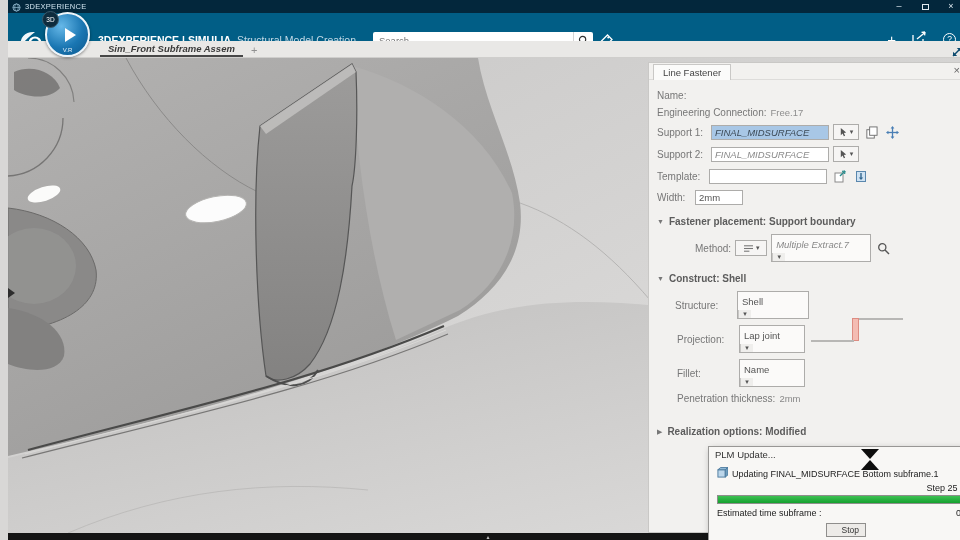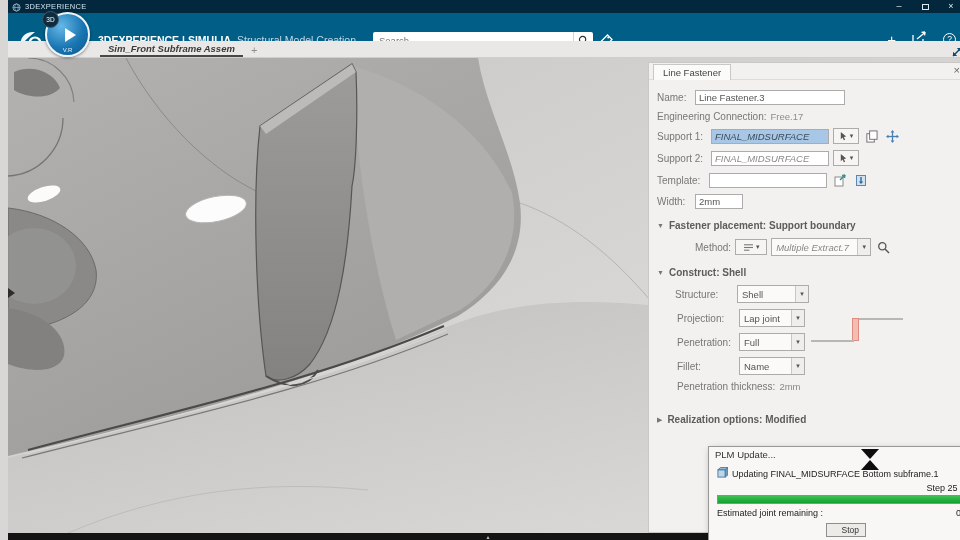--- a/index.html
+++ b/index.html
@@ -77,21 +77,21 @@
   .tbx { height:15px; border:1px solid #adacaa; background:#fff; font-size:9.5px; padding:0 3px;
     color:#555; font-family:"Liberation Sans", sans-serif; outline:none; }
   .tbx.sel { background:#a8c7e6; font-style:italic; color:#3c4a57; }
   .tbx.ital { font-style:italic; color:#8a8a8a; }
   .field-dis { height:15px; background:#e7e5e2; border:1px solid #c2c1bf; font-size:9.5px; color:#6e6e6e;
     display:flex; align-items:center; padding:0 4px; }
   .dropbtn { height:16px; min-width:26px; border:1px solid #adacaa; background:#f6f5f4;
     display:flex; align-items:center; justify-content:center; gap:2px; }
   .dd-arrow { font-size:7px; color:#555; }
   .icb { width:17px; height:16px; display:flex; align-items:center; justify-content:center; }
-  .sel-box { height:18px; border:1px solid #adacaa; background:#fbfaf9; display:flex; align-items:stretch; }
+  .sel-box { height:28px; border:1px solid #adacaa; background:#fbfaf9; display:flex; align-items:stretch;flex-direction:column; }
   .sel-box .val { flex:1; display:flex; align-items:center; padding:0 4px; font-size:9.5px; color:#555; }
   .sel-box .arr { width:13px; display:flex; align-items:center; justify-content:center;
     border-left:1px solid #c8c7c5; background:#efeeec; font-size:7px; color:#555; }
   .sect { margin:11px 0 7px; display:flex; align-items:center; gap:5px; font-weight:bold; color:#5c5c5c; }
   .sect .chev { font-size:7px; color:#777; font-weight:normal; }
   .ind-a { margin-left:38px; }
   .ind-b { margin-left:18px; }
   .ind-c { margin-left:20px; }
   #joint-diagram { position:absolute; left:160px; top:247px; width:96px; height:38px; }
   #joint-diagram .d-top { position:absolute; left:48px; top:8px; width:46px; border-top:2px solid #b8b7b5; }
@@ -256,21 +256,20 @@
 
   <div id="panel">
     <div class="panel-header">
       <span class="panel-tab">Line Fastener</span>
       <span class="panel-close">×</span>
     </div>
     <div class="panel-body">
 
       <div class="row">
         <span class="lbl" style="min-width:34px">Name:</span>
-        <input class="tbx" style="width: 150px;" value="Line Fastener.3">
       </div>
 
       <div class="row">
         <span class="lbl">Engineering Connection:</span>
         <span style="color:#8d8d8d; font-size:9.5px">Free.17</span>
       </div>
 
       <div class="row">
         <span class="lbl" style="min-width:50px">Support 1:</span>
         <input class="tbx sel" style="width: 118px;" value="FINAL_MIDSURFACE">
@@ -375,27 +374,20 @@
       </div>
 
       <div class="row ind-c">
         <span class="lbl" style="min-width:58px">Projection:</span>
         <div class="sel-box" style="width:66px">
           <span class="val">Lap joint</span>
           <span class="arr">▾</span>
         </div>
       </div>
       <div class="row ind-c">
-        <span class="lbl" style="min-width:58px">Penetration:</span>
-        <div class="sel-box" style="width:66px">
-          <span class="val">Full</span>
-          <span class="arr">▾</span>
-        </div>
-      </div>
-      <div class="row ind-c">
         <span class="lbl" style="min-width:58px">Fillet:</span>
         <div class="sel-box" style="width:66px">
           <span class="val">Name</span>
           <span class="arr">▾</span>
         </div>
       </div>
 
       <div class="row ind-c">
         <span class="lbl">Penetration thickness:</span>
         <span style="color:#888; font-size:9.5px">2mm</span>
@@ -434,21 +426,21 @@
             </svg>
         </span>
         <span class="txt">Updating FINAL_MIDSURFACE Bottom subframe.1</span>
         <span class="more-btn">...</span>
       </div>
       <div class="plm-step">Step 25 / 25</div>
       <div class="progress-track">
         <div class="progress-fill" style="width: 96%;"></div>
       </div>
       <div class="plm-line">
-        <span>Estimated joint remaining :</span>
+        <span>Estimated time subframe :</span>
         <span>0sec</span>
       </div>
       <div class="plm-stop-row">
         <button class="stop-btn">Stop</button>
       </div>
     </div>
   </div>
 
   <div id="bottombar">
     <span class="chev">▴</span>

